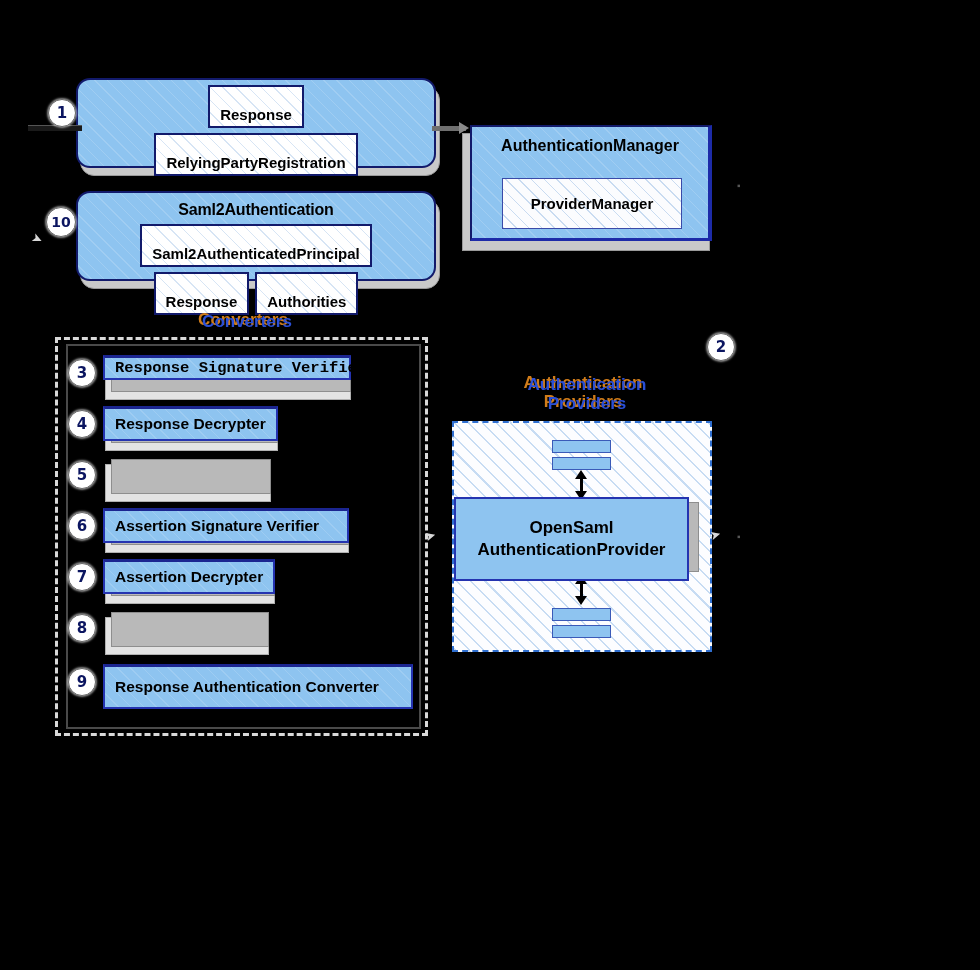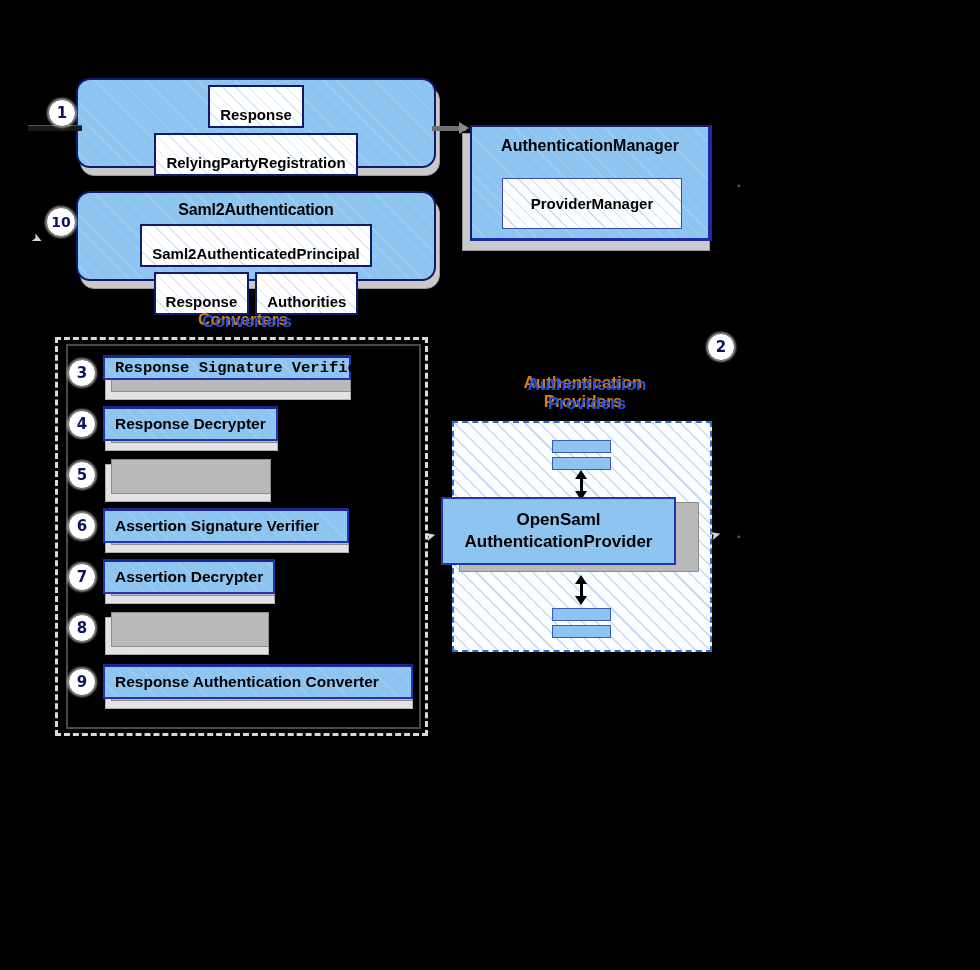--- a/index.html
+++ b/index.html
@@ -373,21 +373,21 @@
     <span>Assertion Decrypter</span>
   </div>
   <div class="numcircle" style="left:68px; top:563px;">7</div>
 
   <div class="cbar-shadow" style="left:105px; top:617px; width:164px; height:38px;"></div>
   <div class="cbar-shadow dark" style="left:111px; top:612px; width:158px; height:35px;"></div>
   <div class="numcircle" style="left:68px; top:614px;">8</div>
 
   <div class="cbar-shadow" style="left:105px; top:671px; width:308px; height:38px;"></div>
   <div class="cbar-shadow dark" style="left:111px; top:666px; width:302px; height:35px;"></div>
-  <div class="cbar" style="left:103px; top:664px; width:310px; height:35px;">
+  <div class="cbar" style="left:103px; top:664px; width:310px; height:45px;">
     <span>Response Authentication Converter</span>
   </div>
   <div class="numcircle" style="left:68px; top:668px;">9</div>
 
   <div class="tiny-arrow" style="left:425px; top:529px; transform:rotate(-15deg);">➤</div>
 
   <div class="numcircle" style="left:707px; top:333px;">2</div>
 
   <div class="dbl-label" style="left:505px; top:374px; width:160px; height:42px;">
     <span class="layer a">Authentication
@@ -396,21 +396,21 @@
 Providers</span>
   </div>
 
   <div class="prov-panel" style="left:452px; top:421px; width:260px; height:231px;"></div>
 
   <div class="minibar" style="left:552px; top:440px; width:59px; height:13px;"></div>
   <div class="minibar" style="left:552px; top:457px; width:59px; height:13px;"></div>
   <div class="vdbl-arrow" style="left:580px; top:478px; height:14px;"></div>
 
   <div class="prov-box-shadow" style="left:459px; top:502px; width:240px; height:70px;"></div>
-  <div class="prov-box" style="left:441px; top:497px; width:235px; height:68px;">
+  <div class="prov-box" style="left:454px; top:497px; width:235px; height:84px;">
     <span style="white-space:pre-line; text-align:center;">OpenSaml
 AuthenticationProvider</span>
   </div>
 
   <div class="vdbl-arrow" style="left:580px; top:583px; height:14px;"></div>
   <div class="minibar" style="left:552px; top:608px; width:59px; height:13px;"></div>
   <div class="minibar" style="left:552px; top:625px; width:59px; height:13px;"></div>
 
   <div class="tiny-arrow" style="left:710px; top:528px; transform:rotate(-15deg);">➤</div>
   <div class="spec" style="left:737px; top:531px;">▪</div>

